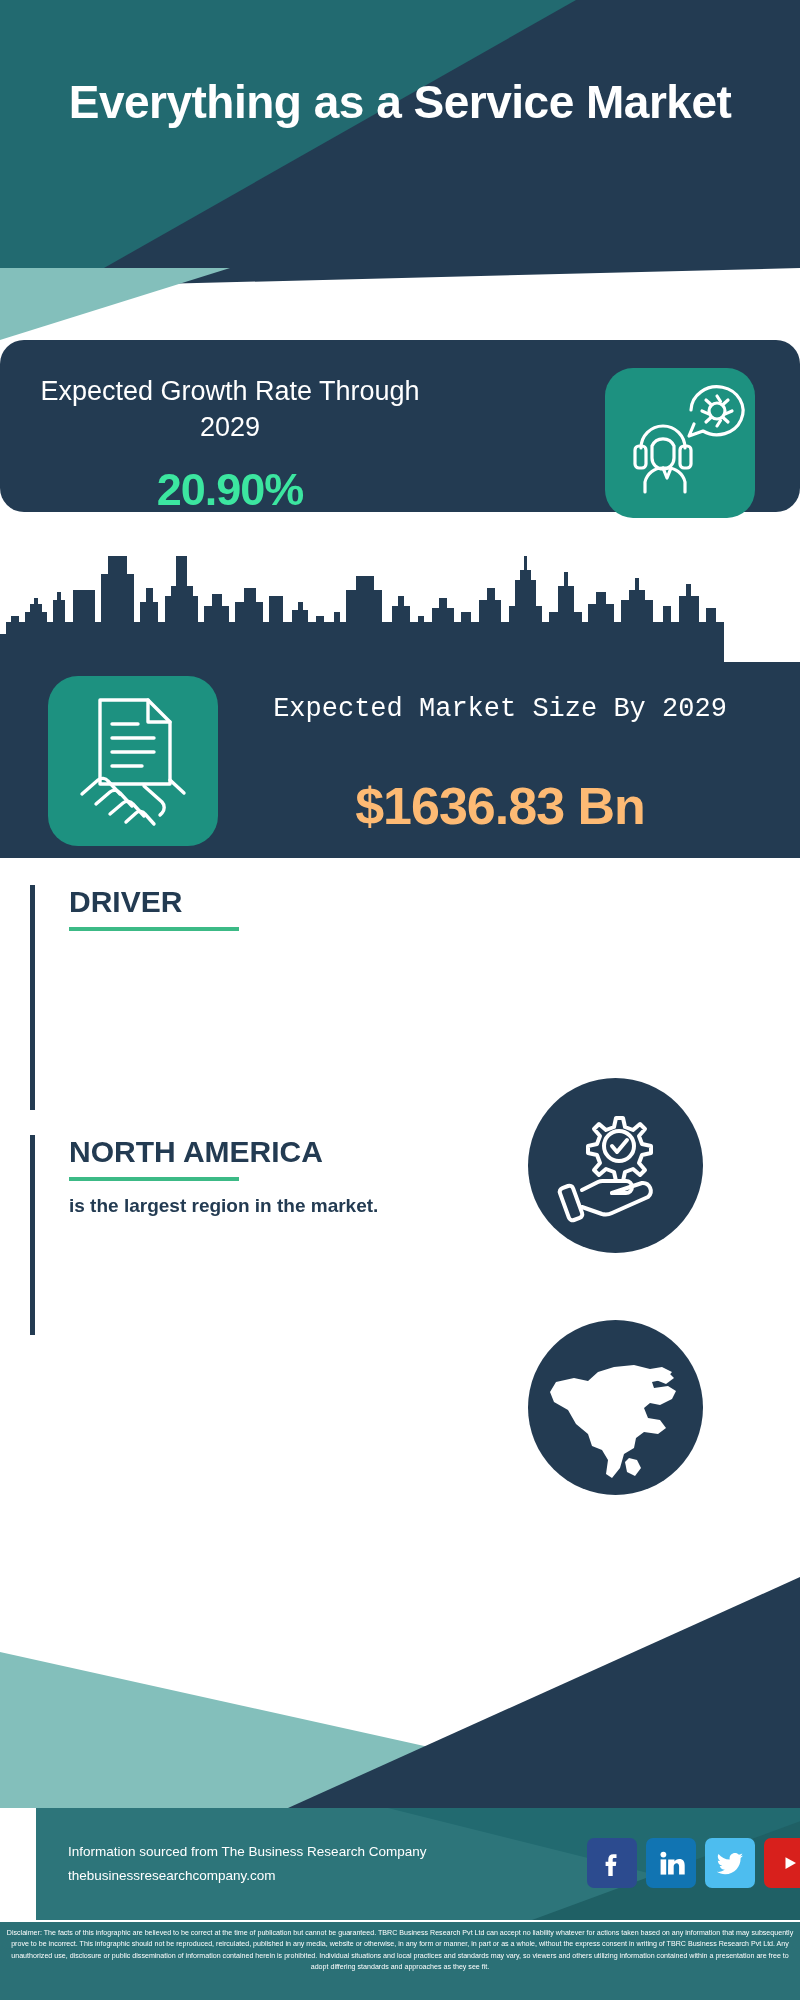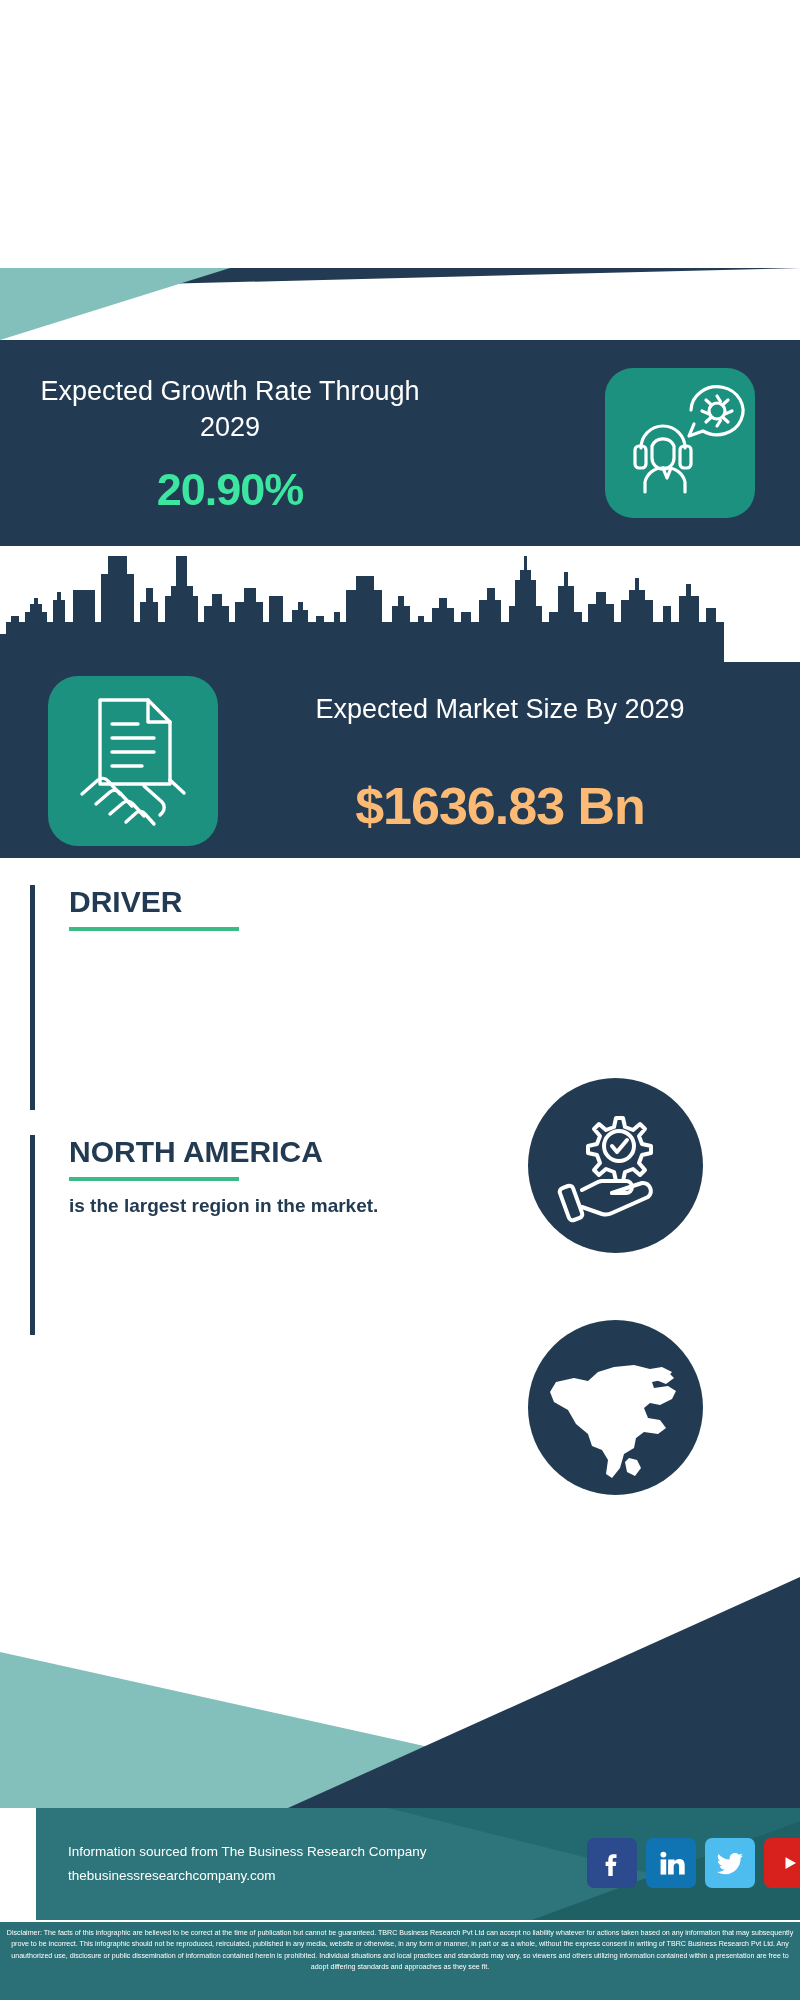--- a/index.html
+++ b/index.html
@@ -50,22 +50,23 @@
     clip-path: polygon(0 0, 100% 0, 0 100%);
   }
   .hdr-wedge-slant {
     position:absolute; left:0; top:0; width:800px; height:20px;
     background:#233b52;
     clip-path: polygon(0 0, 100% 0, 100% 0, 0 100%);
   }
 
   
   .growth {
-    position:absolute; left:0; top:340px; width:800px; height:206px;
-    background:#233b52;
+    position:absolute; left:0; top:340px; width:800px; height:172px;
+    background:#233b52;
+    border-radius:24px;
   }
   .growth-text {
     position:absolute; left:30px; top:34px; width:400px;
     text-align:center; color:#ffffff;
   }
   .growth-label { font-size:27px; line-height:1.32; font-weight:400; }
   .growth-value {
     position:absolute; left:30px; top:124px; width:400px;
     text-align:center;
     color:#3ce6a0; font-size:45px; font-weight:bold; letter-spacing:-1px;
@@ -87,21 +88,21 @@
   }
   .skyline-svg { position:absolute; left:0; top:10px; width:800px; height:110px; display:block; }
 
   .msize-icon {
     position:absolute; left:48px; top:130px;
     width:170px; height:170px; border-radius:30px;
     background:#1d9180;
   }
   .msize-text {
     position:absolute; left:230px; top:146px; width:540px;
-    text-align:center; color:#ffffff;
+    text-align:center; color:#ffffff;font-family:Liberation Mono, monospace;
   }
   .msize-label { font-size:27px; line-height:1.32; }
   .msize-value {
     position:absolute; left:230px; top:230px; width:540px;
     text-align:center;
     color:#fdba74; font-size:52px; font-weight:bold; letter-spacing:-1px;
   }
 
   
   .body-white {
@@ -194,20 +195,25 @@
     text-align:center;
     padding:6px 6px 11px 6px;
     border-top:2px solid #ffffff;
   }
 </style>
 </head>
 <body>
 
 <div class="page">
 
+  <div class="header">
+    <div class="hdr-teal"></div>
+    <div class="hdr-dark"></div>
+    <div class="hdr-title">Everything as a Service Market</div>
+  </div>
   <div class="hdr-wedge">
     <div class="hdr-wedge-slant"></div>
     <div class="hdr-wedge-tri"></div>
   </div>
 
   <div class="growth">
     <div class="growth-text">
       <div class="growth-label">Expected Growth Rate Through 2029</div>
     </div>
     <div class="growth-value">20.90%</div>

